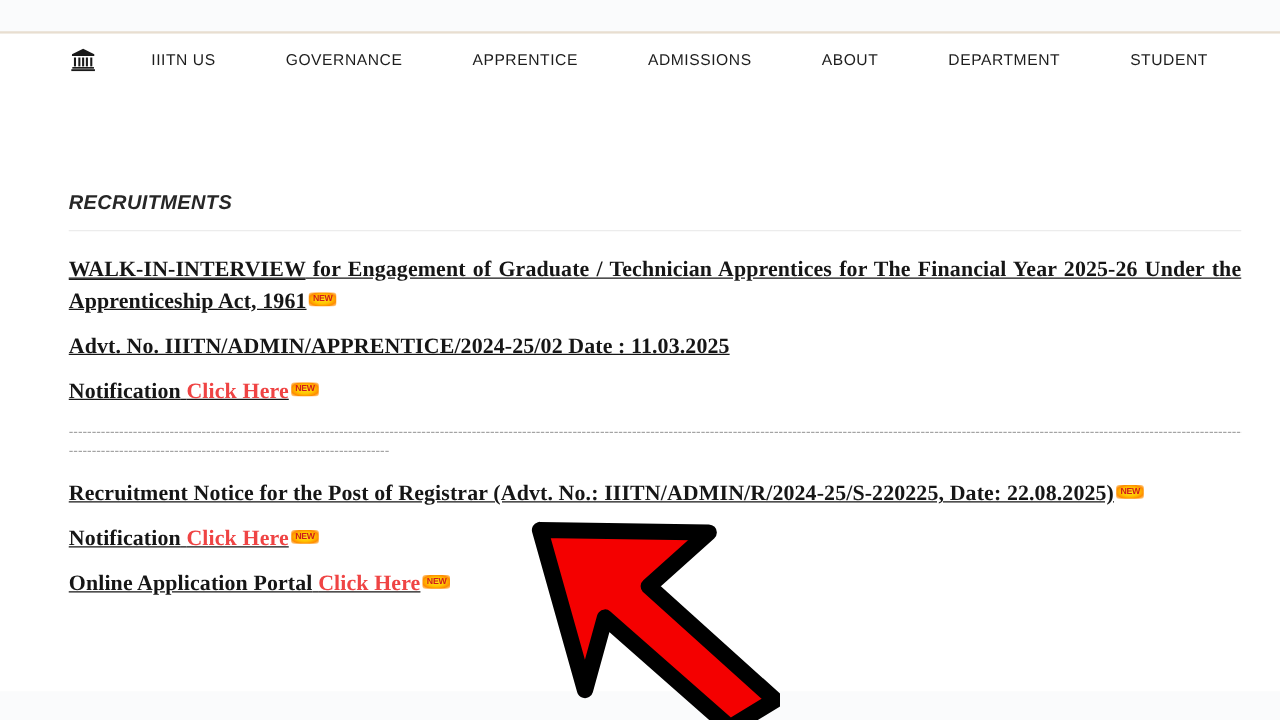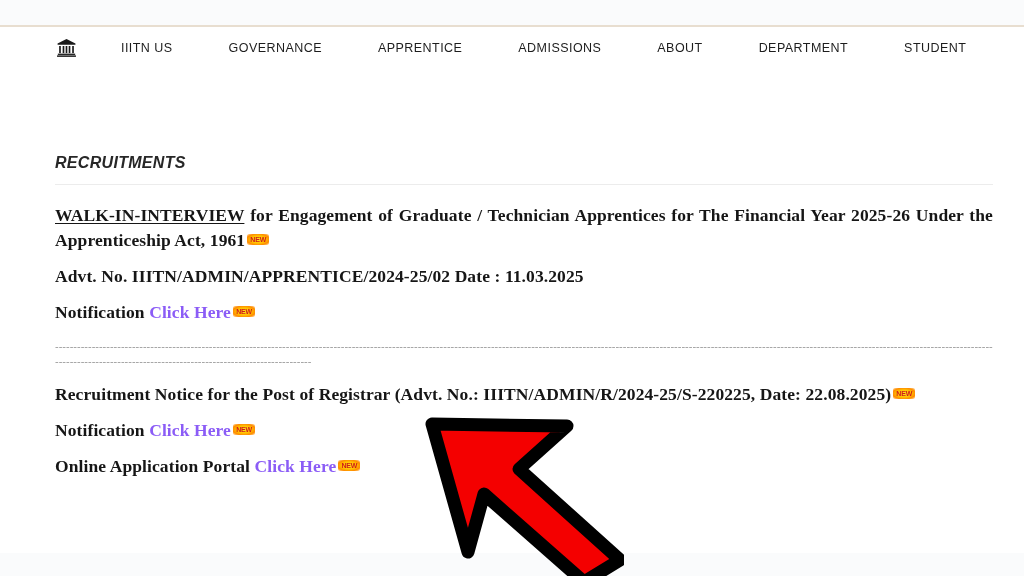--- a/index.html
+++ b/index.html
@@ -153,29 +153,30 @@
 
   .notice {
     font-family: "Liberation Serif", serif;
     font-size: 17.5px;
     font-weight: bold;
     color: #161616;
     line-height: 1.42;
     text-align: justify;
     margin: 0 0 11px 0;
     letter-spacing: 0.1px;
+    text-decoration: underline;
   }
 
   .notice u {
     text-decoration: underline;
     text-underline-offset: 2px;
   }
 
   .lnk {
-    color: #8b5cf6;
+    color: #ef4444;
     text-decoration: none;
     font-weight: bold;
   }
 
   
   .new-badge {
     display: inline-block;
     position: relative;
     width: 22px;
     height: 11px;

